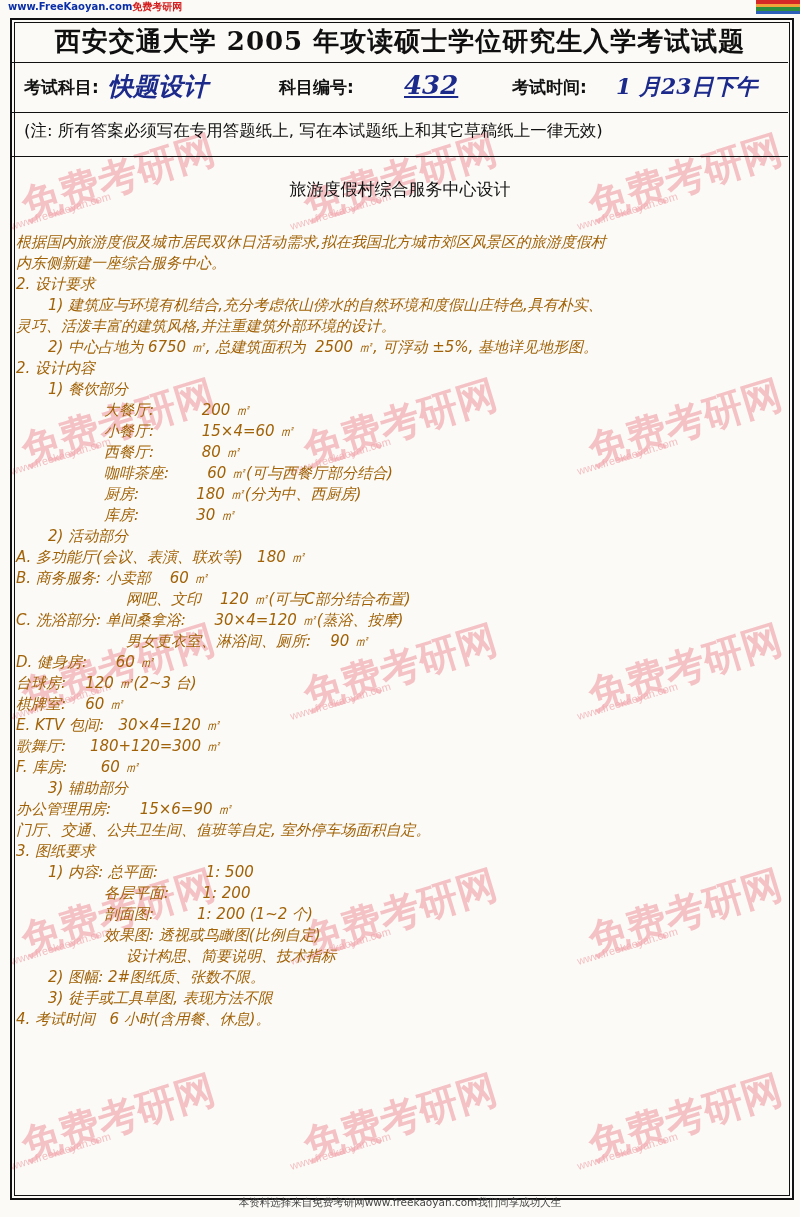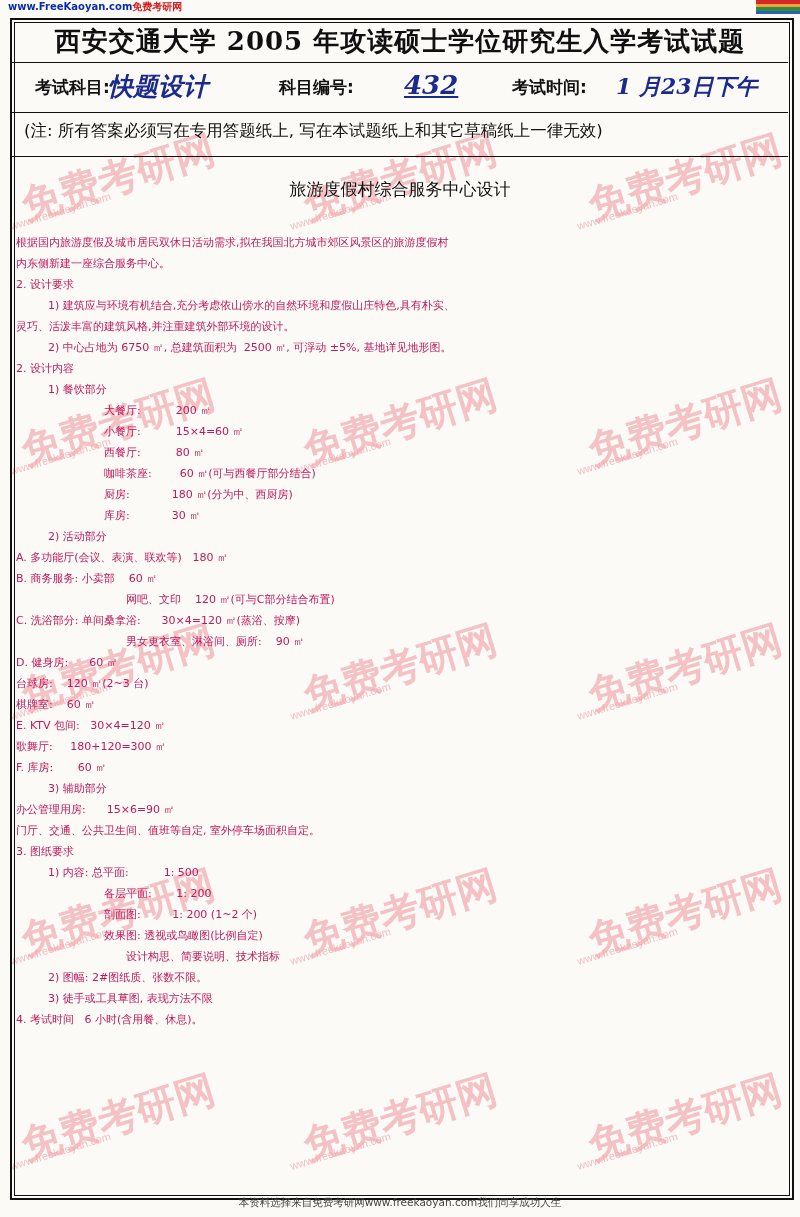--- a/index.html
+++ b/index.html
@@ -37,21 +37,21 @@
   .r3{top:156px}
 
   .subject-row{position:absolute;left:24px;top:70px;width:752px;height:40px;font-size:17px;}
   .lbl{position:absolute;font-weight:bold;color:#111;}
   .hand{position:absolute;color:#1c2a8c;font-family:"DejaVu Serif","Liberation Serif",serif;
         font-style:italic;font-weight:bold;}
   .note{position:absolute;left:24px;top:120px;width:752px;font-size:16.5px;color:#111;}
 
   .doc-title{position:absolute;left:0;top:178px;width:800px;text-align:center;
              font-size:17px;color:#111;}
-  .body{position:absolute;left:16px;top:232px;width:770px;font-size:11px;line-height:21px;color:#be185d;}
+  .body{position:absolute;left:16px;top:232px;width:770px;font-size:15px;line-height:21px;color:#a16207;font-style:italic;}
   .ln{position:relative;white-space:pre;}
   .i1{padding-left:0px}
   .i2{padding-left:32px}
   .i3{}
   .i4{padding-left:88px}
   .i5{padding-left:110px}
 
   .footer{position:absolute;left:0;top:1196px;width:800px;text-align:center;
           font-size:10.5px;color:#444;z-index:4;}
 </style>
@@ -110,21 +110,21 @@
           <i class="f4"></i>
       </div>
     </div>
 
     <div class="frame"></div>
 
     <div class="title">西安交通大学 2005 年攻读硕士学位研究生入学考试试题</div>
     <div class="rule r1"></div>
 
     <div class="subject-row">
-      <span class="lbl" style="left:11px;top:6px;">考试科目:</span>
+      <span class="lbl" style="left:0;top:6px;">考试科目:</span>
       <span class="hand" style="left:84px;top:0;font-size:25px;text-align:right;">快题设计</span>
       <span class="lbl" style="left:255px;top:6px;">科目编号:</span>
       <span class="hand" style="left:380px;top:0px;font-size:26px;text-decoration:underline;">432</span>
       <span class="lbl" style="left:488px;top:6px;">考试时间:</span>
       <span class="hand" style="left:592px;top:2px;font-size:22px;">1 月23日下午</span>
     </div>
 
     <div class="rule r2"></div>
     <div class="note">(注: 所有答案必须写在专用答题纸上, 写在本试题纸上和其它草稿纸上一律无效)</div>
     <div class="rule r3"></div>

